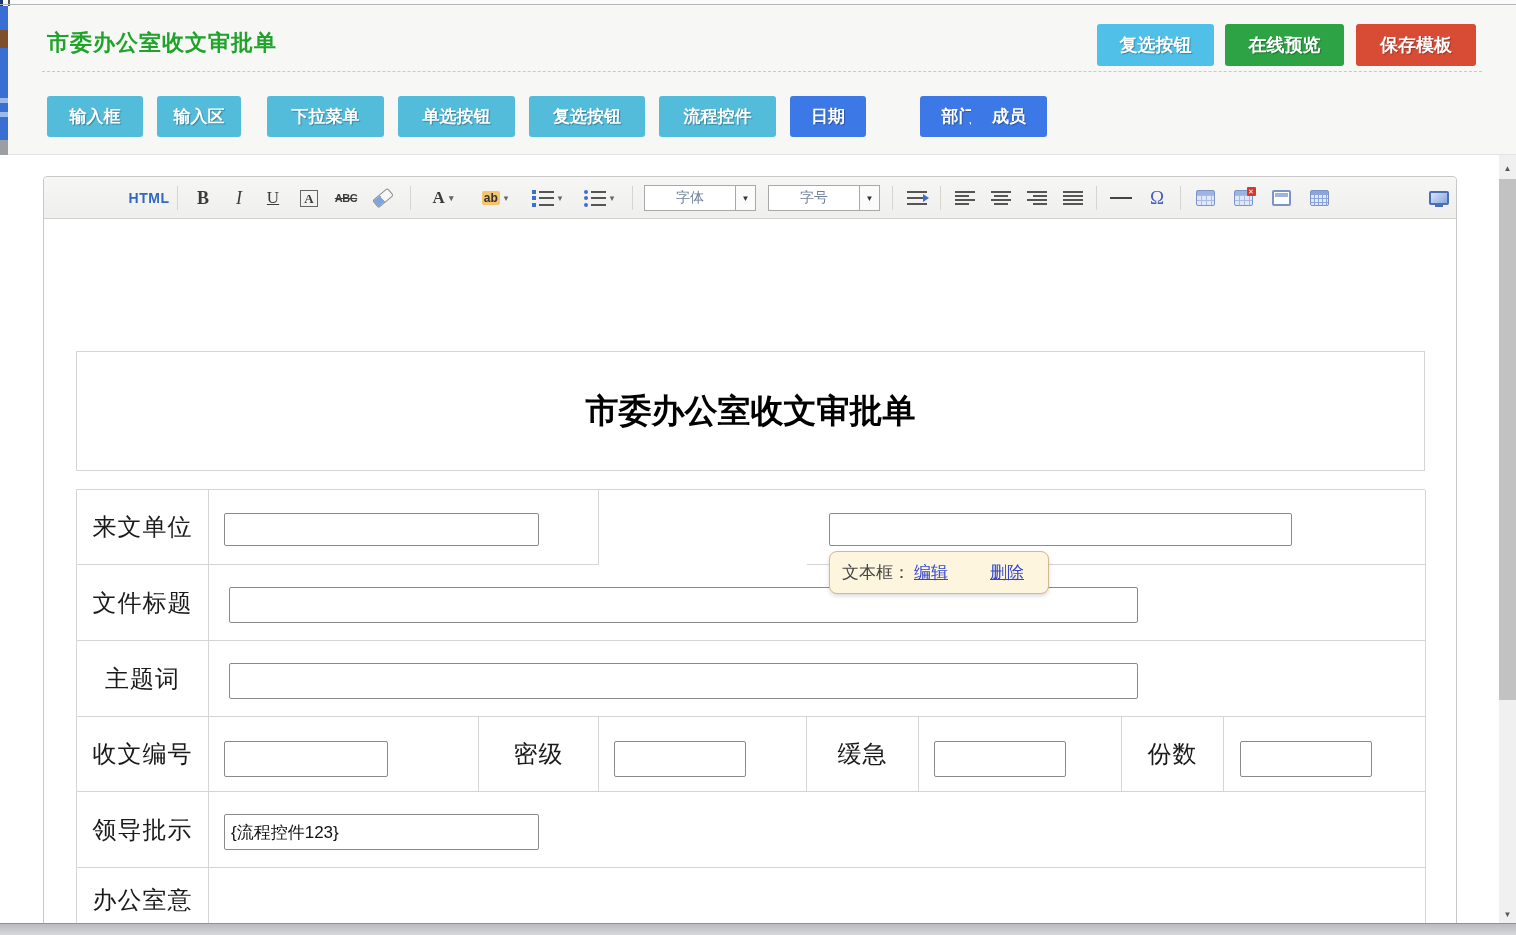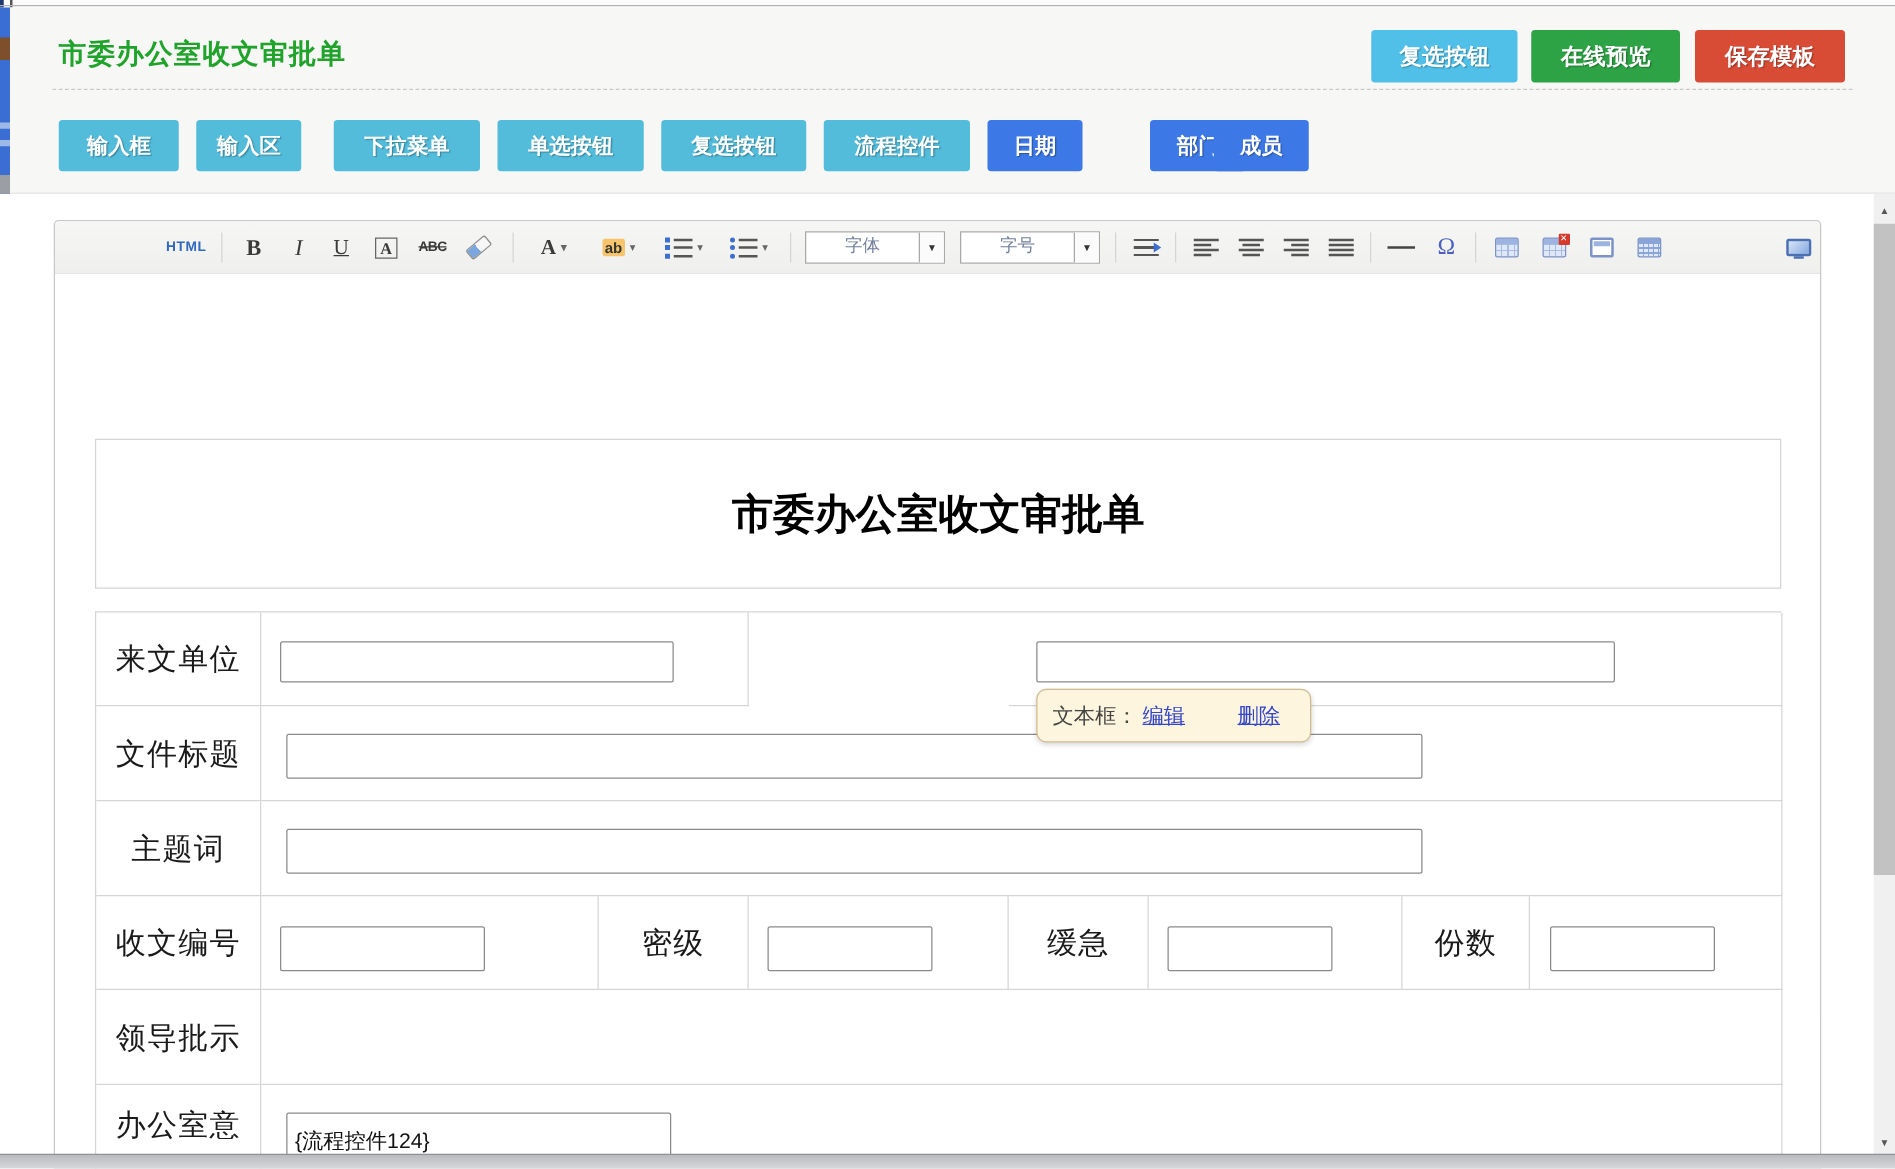--- a/index.html
+++ b/index.html
@@ -34,21 +34,21 @@
 
   
   .editor { position:absolute; left:43px; top:176px; width:1414px; height:759px;
             background:#fff; border:1px solid #c8c8c8; border-radius:4px 4px 0 0; }
   .toolbar { position:absolute; left:0; top:0; width:100%; height:42px;
              background:linear-gradient(#f6f6f4,#efefed); border-bottom:1px solid #d2d2d0;
              border-radius:4px 4px 0 0; }
   .tb { position:absolute; top:8px; height:26px; display:flex; align-items:center;
         justify-content:center; cursor:pointer; color:#3b3b3b; }
   .tb-sep { position:absolute; top:9px; width:1px; height:24px; background:#d5d5d3; cursor:default; }
-  .tb-html { font-size:11px; font-weight:bold; color:#3268c0; letter-spacing:.5px; }
+  .tb-html { font-size:14px; font-weight:bold; color:#3268c0; letter-spacing:.5px; }
   .tb-b { font-family:"Liberation Serif",serif; font-size:18px; font-weight:bold; }
   .tb-i { font-family:"Liberation Serif",serif; font-size:18px; font-style:italic; }
   .tb-u { font-family:"Liberation Serif",serif; font-size:17px; text-decoration:underline; }
   .tb-abox { font-family:"Liberation Serif",serif; font-size:13px; font-weight:bold;
              border:1px solid #666; padding:0 3px; line-height:15px; }
   .tb-abc { font-size:11px; font-weight:bold; text-decoration:line-through; letter-spacing:-.5px; }
   .tb-fontcolor { font-family:"Liberation Serif",serif; font-size:17px; font-weight:bold; gap:4px; }
   .tb-hl { gap:4px; }
   .hl-chip { background:#f6c46a; border-radius:2px; padding:0 2px; font-size:12px; font-weight:bold; color:#333; }
   .caret { font-size:9px; color:#666; line-height:1; }
@@ -353,21 +353,21 @@
       <div class="cell" style="left:132px;top:378px;width:1217px;height:69px"></div>
 
       <input class="finput" style="left: 147px; top: 23px; width: 315px; height: 33px;" value="">
       <input class="finput" style="left: 752px; top: 23px; width: 463px; height: 33px;" value="">
       <input class="finput" style="left: 152px; top: 97px; width: 909px; height: 36px;" value="">
       <input class="finput" style="left: 152px; top: 173px; width: 909px; height: 36px;" value="">
       <input class="finput" style="left: 147px; top: 251px; width: 164px; height: 36px;" value="">
       <input class="finput" style="left: 537px; top: 251px; width: 132px; height: 36px;" value="">
       <input class="finput" style="left: 857px; top: 251px; width: 132px; height: 36px;" value="">
       <input class="finput" style="left: 1163px; top: 251px; width: 132px; height: 36px;" value="">
-      <input class="finput" style="left: 152px; top: 400px; width: 308px; height: 44px;" value="{流程控件124}">
+      <input class="finput" style="left: 147px; top: 324px; width: 315px; height: 36px;" value="{流程控件123}">
 
       <div class="tooltip">
         <span class="pre">文本框：</span>
         <a class="lnk1">编辑</a>
         <a class="lnk2">删除</a>
       </div>
     </div>
   </div>
 
   <div class="scrollbar">

